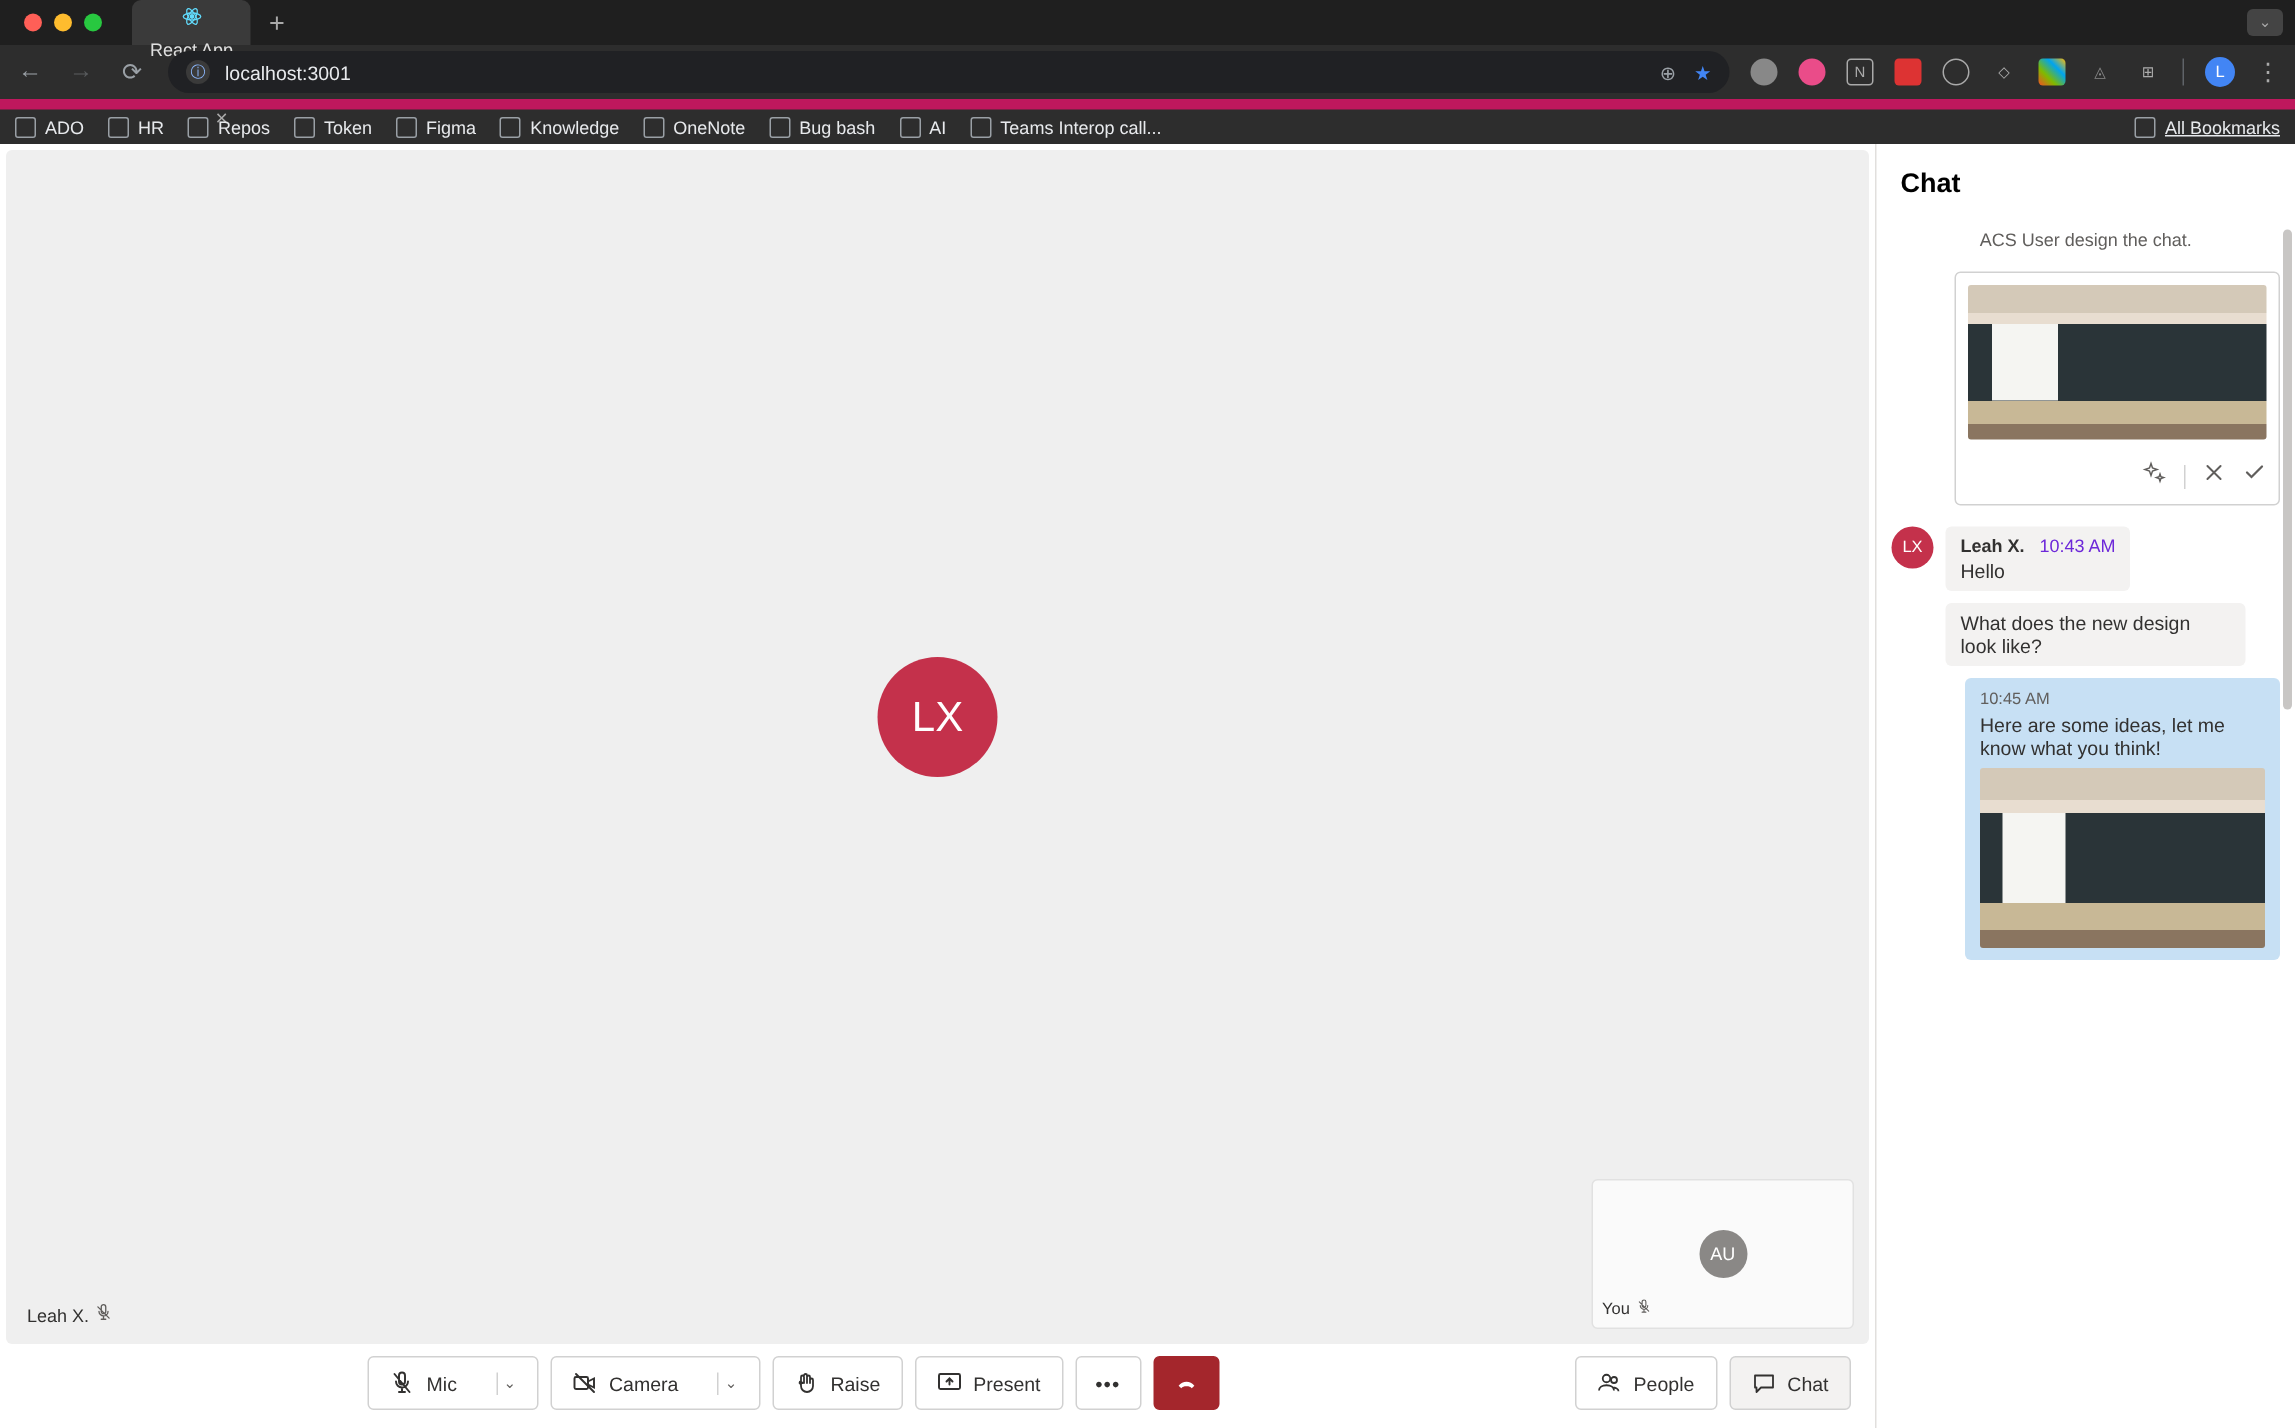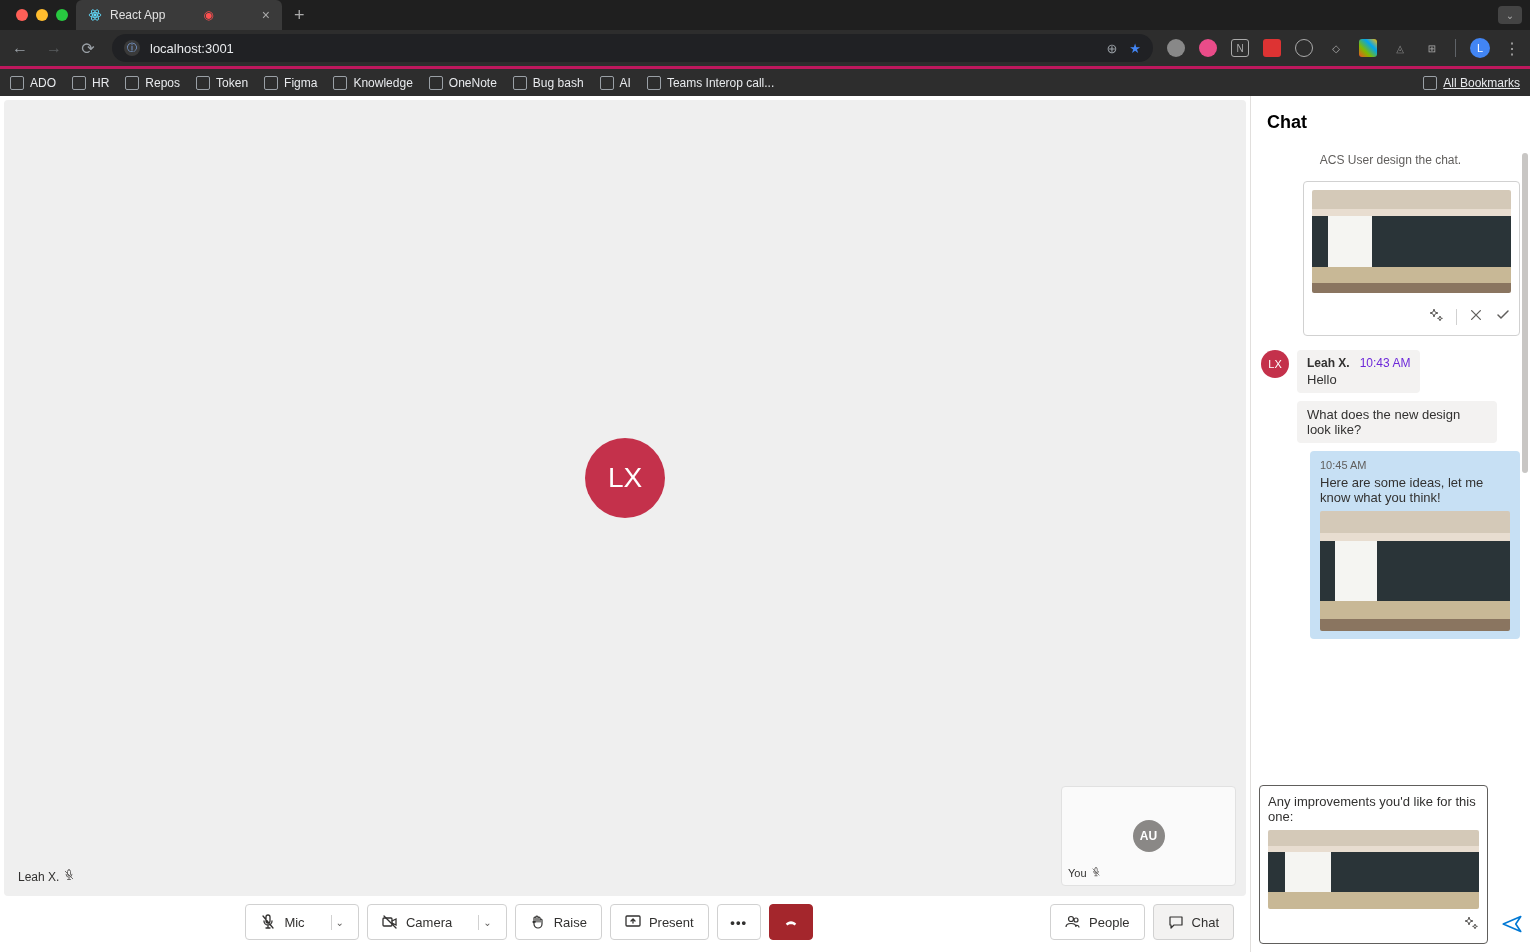--- a/index.html
+++ b/index.html
@@ -6,47 +6,47 @@
 body { width: 1530px; height: 952px; background: #fff; overflow: hidden; }
 
 
 .browser-chrome { background: #2d2d2d; color: #e0e0e0; }
 .tab-bar { height: 30px; display: flex; align-items: center; padding: 0 8px; background: #1f1f1f; }
 .traffic-lights { display: flex; gap: 8px; padding: 0 8px; }
 .tl { width: 12px; height: 12px; border-radius: 50%; }
 .tl-close { background: #ff5f57; }
 .tl-min { background: #febc2e; }
 .tl-max { background: #28c840; }
-.tab { display: flex; align-items: center; gap: 8px; padding: 4px 12px; background: #3a3a3a; border-radius: 6px 6px 0 0; font-size: 12px; height: 30px; }
+.tab { display: flex; align-items: center; gap: 8px; padding: 4px 12px; background: #3a3a3a; border-radius: 6px 6px 0 0; margin-left: 12px; font-size: 12px; height: 30px; flex-direction: column; }
 .tab-favicon { width: 14px; height: 14px; color: #61dafb; }
 .tab-close { color: #aaa; font-size: 14px; margin-left: 40px; }
 .new-tab { color: #aaa; margin-left: 12px; font-size: 18px; }
 .chevron-down { margin-left: auto; color: #aaa; background: #444; border-radius: 4px; width: 24px; height: 18px; display:flex; align-items:center; justify-content:center; font-size:10px; }
 
 .nav-bar { height: 36px; display: flex; align-items: center; padding: 0 10px; gap: 14px; }
 .nav-btn { color: #9aa0a6; width: 20px; display:flex; justify-content:center; }
 .url-bar { flex: 1; display: flex; align-items: center; gap: 10px; background: #202124; border-radius: 14px; padding: 4px 12px; height: 28px; font-size: 13px; color: #e8eaed; }
 .url-icon { width: 16px; height: 16px; background:#3a3a3a; border-radius:50%; display:flex; align-items:center; justify-content:center; font-size:10px; color:#8ab4f8; }
 .ext-icons { display:flex; gap:14px; align-items:center; }
 .ext-icon { width:18px; height:18px; border-radius:3px; display:flex; align-items:center; justify-content:center; font-size:10px; }
 .avatar-small { width:20px; height:20px; border-radius:50%; background:#4285f4; color:#fff; display:flex; align-items:center; justify-content:center; font-size:11px; }
 
-.bookmark-bar { height: 30px; display: flex; align-items: center; padding: 0 10px; gap: 16px; font-size: 12px; border-top: 3px solid #be185d; }
+.bookmark-bar { height: 30px; display: flex; align-items: center; padding: 0 10px; gap: 16px; font-size: 12px; border-top: 7px solid #be185d; }
 .bm { display:flex; align-items:center; gap:6px; color:#e8eaed; }
 .bm-icon { width:14px; height:14px; border:1px solid #9aa0a6; border-radius:2px; }
 .bm-all { margin-left:auto;text-decoration:underline; }
 
 
 .app { display:flex; height: calc(952px - 96px); }
 .video-area { flex: 1; display:flex; flex-direction:column; position:relative; padding:4px; }
 .main-tile { flex:1; background:#efefef; border-radius:4px; position:relative; display:flex; align-items:center; justify-content:center; }
 .main-avatar { width:80px; height:80px; border-radius:50%; background:#c4314b; color:#fff; font-size:28px; font-weight:400; display:flex; align-items:center; justify-content:center; margin-top:-40px; }
 .tile-name { position:absolute; bottom:12px; left:14px; font-size:12px; color:#323130; display:flex; align-items:center; gap:4px; }
 .pip { position:absolute; bottom:10px; right:10px; width:175px; height:100px; background:#fafafa; border:1px solid #e1e1e1; border-radius:4px; display:flex; align-items:center; justify-content:center; }
-.pip-avatar { width:32px; height:32px; border-radius:50%; background:#8a8886; color:#fff; font-size:12px; display:flex; align-items:center; justify-content:center;font-weight:bold; }
+.pip-avatar { width:32px; height:32px; border-radius:50%; background:#8a8886; color:#fff; font-size:12px; display:flex; align-items:center; justify-content:center; }
 .pip-name { position:absolute; bottom:6px; left:6px; font-size:11px; color:#323130; display:flex; align-items:center; gap:4px; }
 
 .controls { height:52px; display:flex; align-items:center; justify-content:center; gap:8px; padding: 0 12px; }
 .ctrl-btn { display:flex; align-items:center; gap:8px; padding:8px 14px; border:1px solid #d1d1d1; border-radius:4px; background:#fff; font-size:13px; color:#323130; height:36px; }
 .ctrl-split { border-right:1px solid #d1d1d1; padding-right:26px; margin-right:-4px; }
 .ctrl-icon { width:16px; height:16px; display:flex; align-items:center; justify-content:center; }
 .ctrl-more { width:44px; justify-content:center; }
 .ctrl-hangup { background:#a4262c; border-color:#a4262c; color:#fff; width:44px; justify-content:center; }
 .right-controls { margin-left:auto; display:flex; gap:8px; }
 .ctrl-chat-active { background:#f3f2f1; }
@@ -333,33 +333,14 @@
 
       <div class="msg-out">
         <div class="msg-out-bubble">
           <div class="msg-out-time">10:45 AM</div>
           <div>Here are some ideas, let me know what you think!</div>
           <div class="msg-out-img"></div>
         </div>
       </div>
     </div>
 
-    <div style="display:flex; align-items:flex-end; gap:6px; padding-right:8px;">
-      <div class="compose" style="flex:1">
-        <div class="compose-text">Any improvements you'd like for this one:</div>
-        <div class="compose-img"></div>
-        <div class="compose-actions">
-          <span></span>
-          <span>
-            <svg width="16" height="16" viewBox="0 0 16 16">
-                <path d="M6 2l1 3 3 1-3 1-1 3-1-3-3-1 3-1zM12 9l.6 1.8 1.8.6-1.8.6-.6 1.8-.6-1.8-1.8-.6 1.8-.6z" stroke="#605e5c" stroke-width="1" fill="none"></path>
-              </svg>
-          </span>
-        </div>
-      </div>
-      <span class="send-btn" style="padding-bottom:14px">
-        <svg width="20" height="20" viewBox="0 0 16 16">
-            <path d="M1 8l14-6-4 6 4 6z" stroke="#0078d4" stroke-width="1.3" fill="none" stroke-linejoin="round"></path>
-          </svg>
-      </span>
-    </div>
   </div>
 </div>
 
 </body></html>

